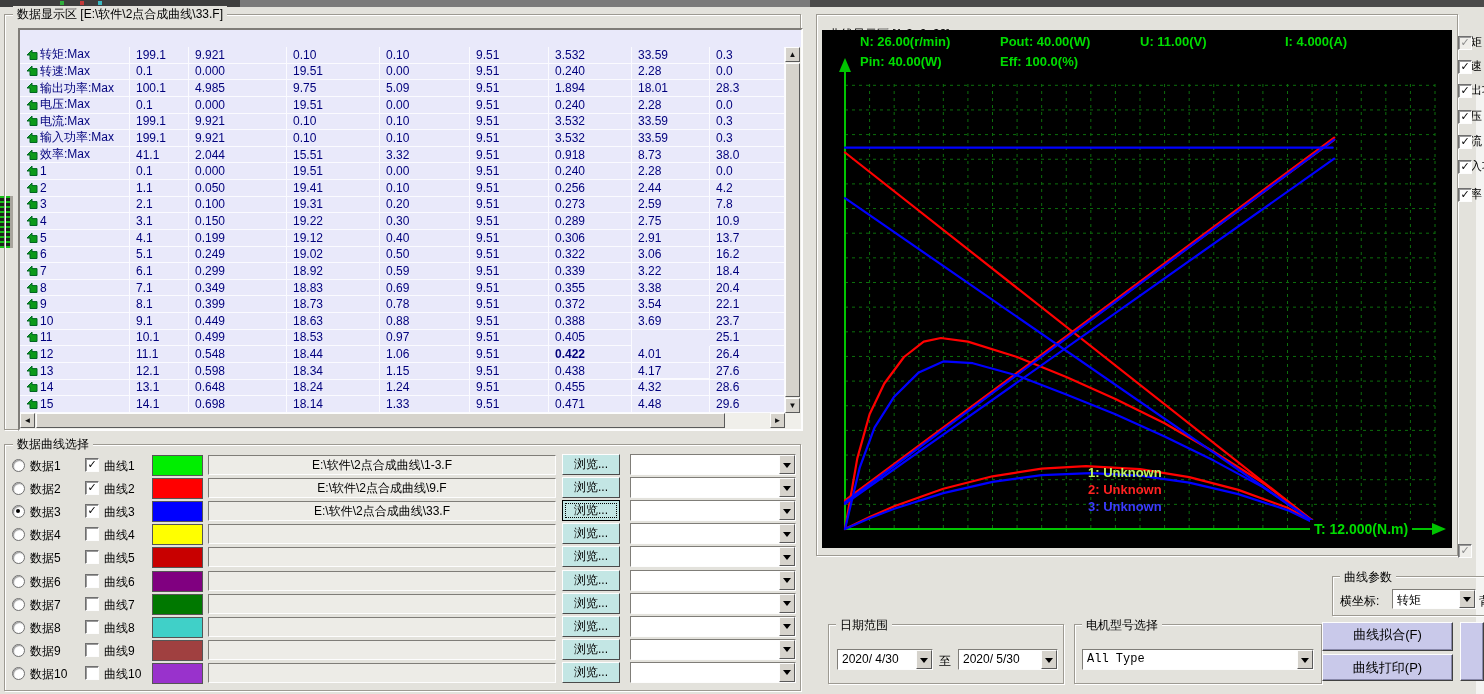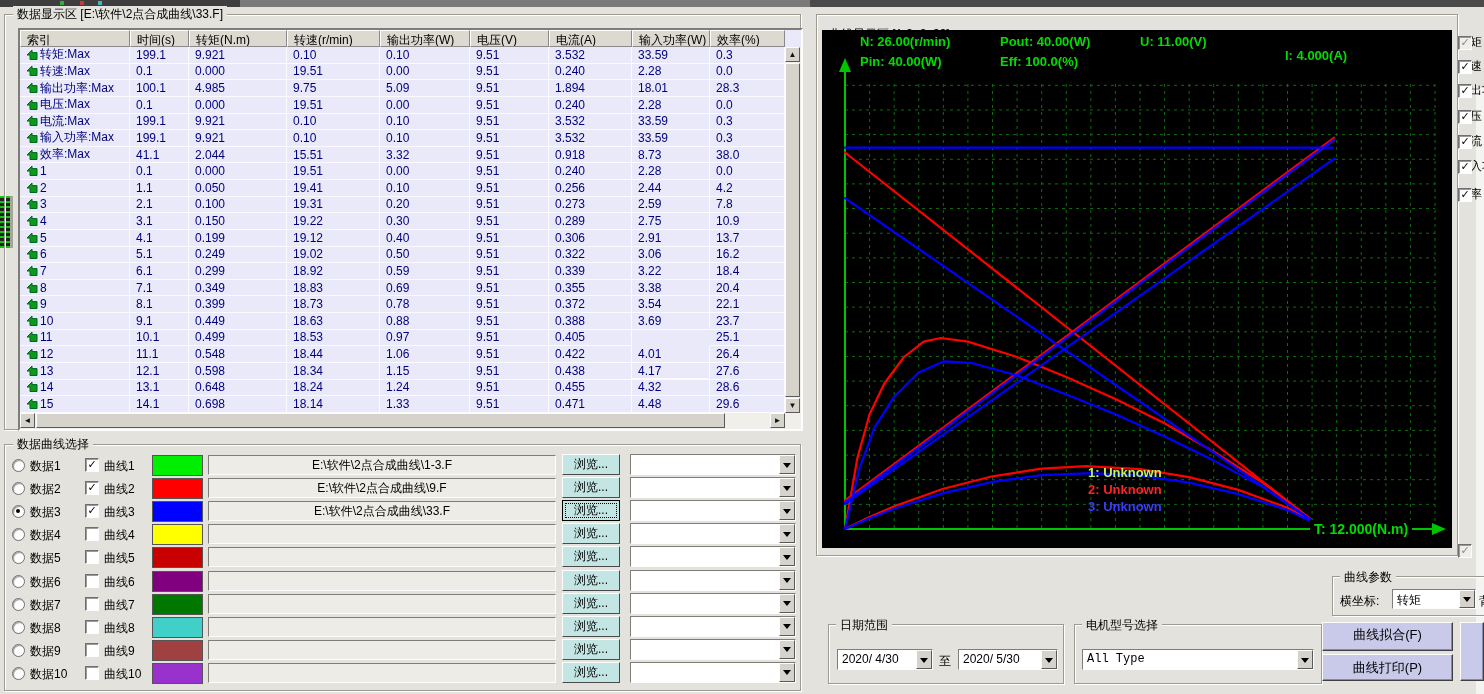--- a/index.html
+++ b/index.html
@@ -62,31 +62,20 @@
   <div class="abs" style="left:810px;top:0;width:674px;height:7px;background:#4a4a4a;"></div>
 </div>
 
 <div class="abs" style="left:0;top:196px;width:13px;height:52px;background:repeating-linear-gradient(180deg,#17c317 0 2px,#1d241d 2px 5px);border-right:3px solid #a7a49c;box-sizing:border-box;"></div>
 
 <div class="gbox" style="left:4px;top:14px;width:795px;height:414px;">
   <span class="gtitle">数据显示区 [E:\软件\2点合成曲线\33.F]</span>
 </div>
 
 <div id="listview" class="sunken">
-  <div id="lv-head">
-      <div class="hcell" style="width: 110px;">索引</div>
-      <div class="hcell" style="width: 59px;">时间(s)</div>
-      <div class="hcell" style="width: 98px;">转矩(N.m)</div>
-      <div class="hcell" style="width: 93px;">转速(r/min)</div>
-      <div class="hcell" style="width: 90px;">输出功率(W)</div>
-      <div class="hcell" style="width: 79px;">电压(V)</div>
-      <div class="hcell" style="width: 83px;">电流(A)</div>
-      <div class="hcell" style="width: 78px;">输入功率(W)</div>
-      <div class="hcell" style="width: 75px;">效率(%)</div>
-    </div>
   <div id="lv-body">
       <div class="lrow">
         <div class="lcell" style="width: 110px;">
           <svg width="12" height="12" viewBox="0 0 12 12" style="flex:0 0 auto;">
             <path d="M1 6 L6 1 L6 3.6 L11 3.6 L11 10.5 L4 10.5 L4 6 Z" fill="#0c9a1a" stroke="#062" stroke-width="1"></path>
           </svg>
           <span>转矩:Max</span>
         </div>
         <div class="lcell" style="width: 59px;">199.1</div>
         <div class="lcell" style="width: 98px;">9.921</div>
@@ -374,21 +363,21 @@
           <svg width="12" height="12" viewBox="0 0 12 12" style="flex:0 0 auto;">
             <path d="M1 6 L6 1 L6 3.6 L11 3.6 L11 10.5 L4 10.5 L4 6 Z" fill="#0c9a1a" stroke="#062" stroke-width="1"></path>
           </svg>
           <span>12</span>
         </div>
         <div class="lcell" style="width: 59px;">11.1</div>
         <div class="lcell" style="width: 98px;">0.548</div>
         <div class="lcell" style="width: 93px;">18.44</div>
         <div class="lcell" style="width: 90px;">1.06</div>
         <div class="lcell" style="width: 79px;">9.51</div>
-        <div class="lcell" style="width: 83px;">0.422</div>
+        <div class="lcell" style="width: 83px; font-weight: bold;">0.422</div>
         <div class="lcell" style="width: 78px;">4.01</div>
         <div class="lcell" style="width: 75px;">26.4</div>
       </div>
       <div class="lrow">
         <div class="lcell" style="width: 110px;">
           <svg width="12" height="12" viewBox="0 0 12 12" style="flex:0 0 auto;">
             <path d="M1 6 L6 1 L6 3.6 L11 3.6 L11 10.5 L4 10.5 L4 6 Z" fill="#0c9a1a" stroke="#062" stroke-width="1"></path>
           </svg>
           <span>13</span>
         </div>
@@ -629,21 +618,21 @@
       <polyline points="23.0,473.9 512.2,128.7" fill="none" stroke="#0000FF" stroke-width="2.2" stroke-linejoin="round" stroke-linecap="round"></polyline>
       <polyline points="23.0,472.5 512.2,109.6" fill="none" stroke="#0000FF" stroke-width="2.2" stroke-linejoin="round" stroke-linecap="round"></polyline>
       <polyline points="23.0,499.0 47.6,488.3 72.2,478.7 121.3,463.1 170.5,451.9 219.7,445.2 268.8,443.1 318.0,445.6 367.2,452.6 416.3,464.1 465.5,480.1 499.9,496.8" fill="none" stroke="#0000FF" stroke-width="2.2" stroke-linejoin="round" stroke-linecap="round"></polyline>
       <polyline points="23.0,499.0 37.8,437.3 52.5,397.6 72.2,366.7 96.8,342.4 121.3,331.4 150.8,333.2 195.1,345.5 244.3,364.5 293.4,384.3 342.6,406.4 391.8,430.6 440.9,457.1 499.9,497.7" fill="none" stroke="#0000FF" stroke-width="2.2" stroke-linejoin="round" stroke-linecap="round"></polyline>
       <polyline points="23.0,117.7 510.7,117.7" fill="none" stroke="#0000FF" stroke-width="2.2" stroke-linejoin="round" stroke-linecap="round"></polyline>
     </svg>
   <div id="readouts">
       <div class="readout" style="left: 38px; top: 4px;">N: 26.00(r/min)</div>
       <div class="readout" style="left: 178px; top: 4px;">Pout: 40.00(W)</div>
       <div class="readout" style="left: 318px; top: 4px;">U: 11.00(V)</div>
-      <div class="readout" style="left: 463px; top: 4px; margin-top: 14px;">I: 4.000(A)</div>
+      <div class="readout" style="left: 463px; top: 4px;">I: 4.000(A)</div>
       <div class="readout" style="left: 38px; top: 24px;">Pin: 40.00(W)</div>
       <div class="readout" style="left: 178px; top: 24px;">Eff: 100.0(%)</div>
     </div>
   <div id="xlabel" style="left:488px;top:490px;">T: 12.000(N.m)</div>
   <div id="legend" class="abs" style="left:266px;top:434px;">
       <div class="legend-line" style="color: #bef264;">1: Unknown</div>
       <div class="legend-line" style="color: rgb(255, 34, 34);">2: Unknown</div>
       <div class="legend-line" style="color: rgb(59, 59, 255);">3: Unknown</div>
     </div>
 </div>

